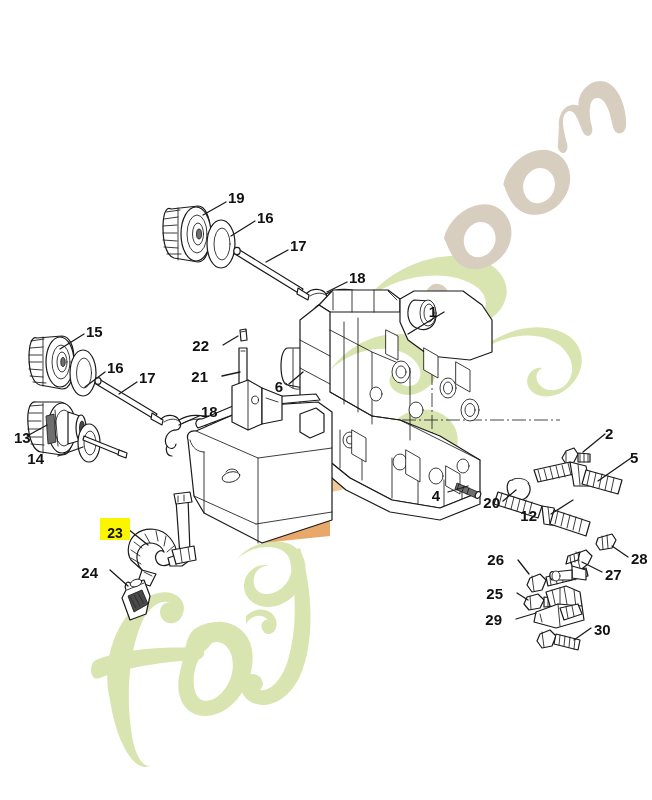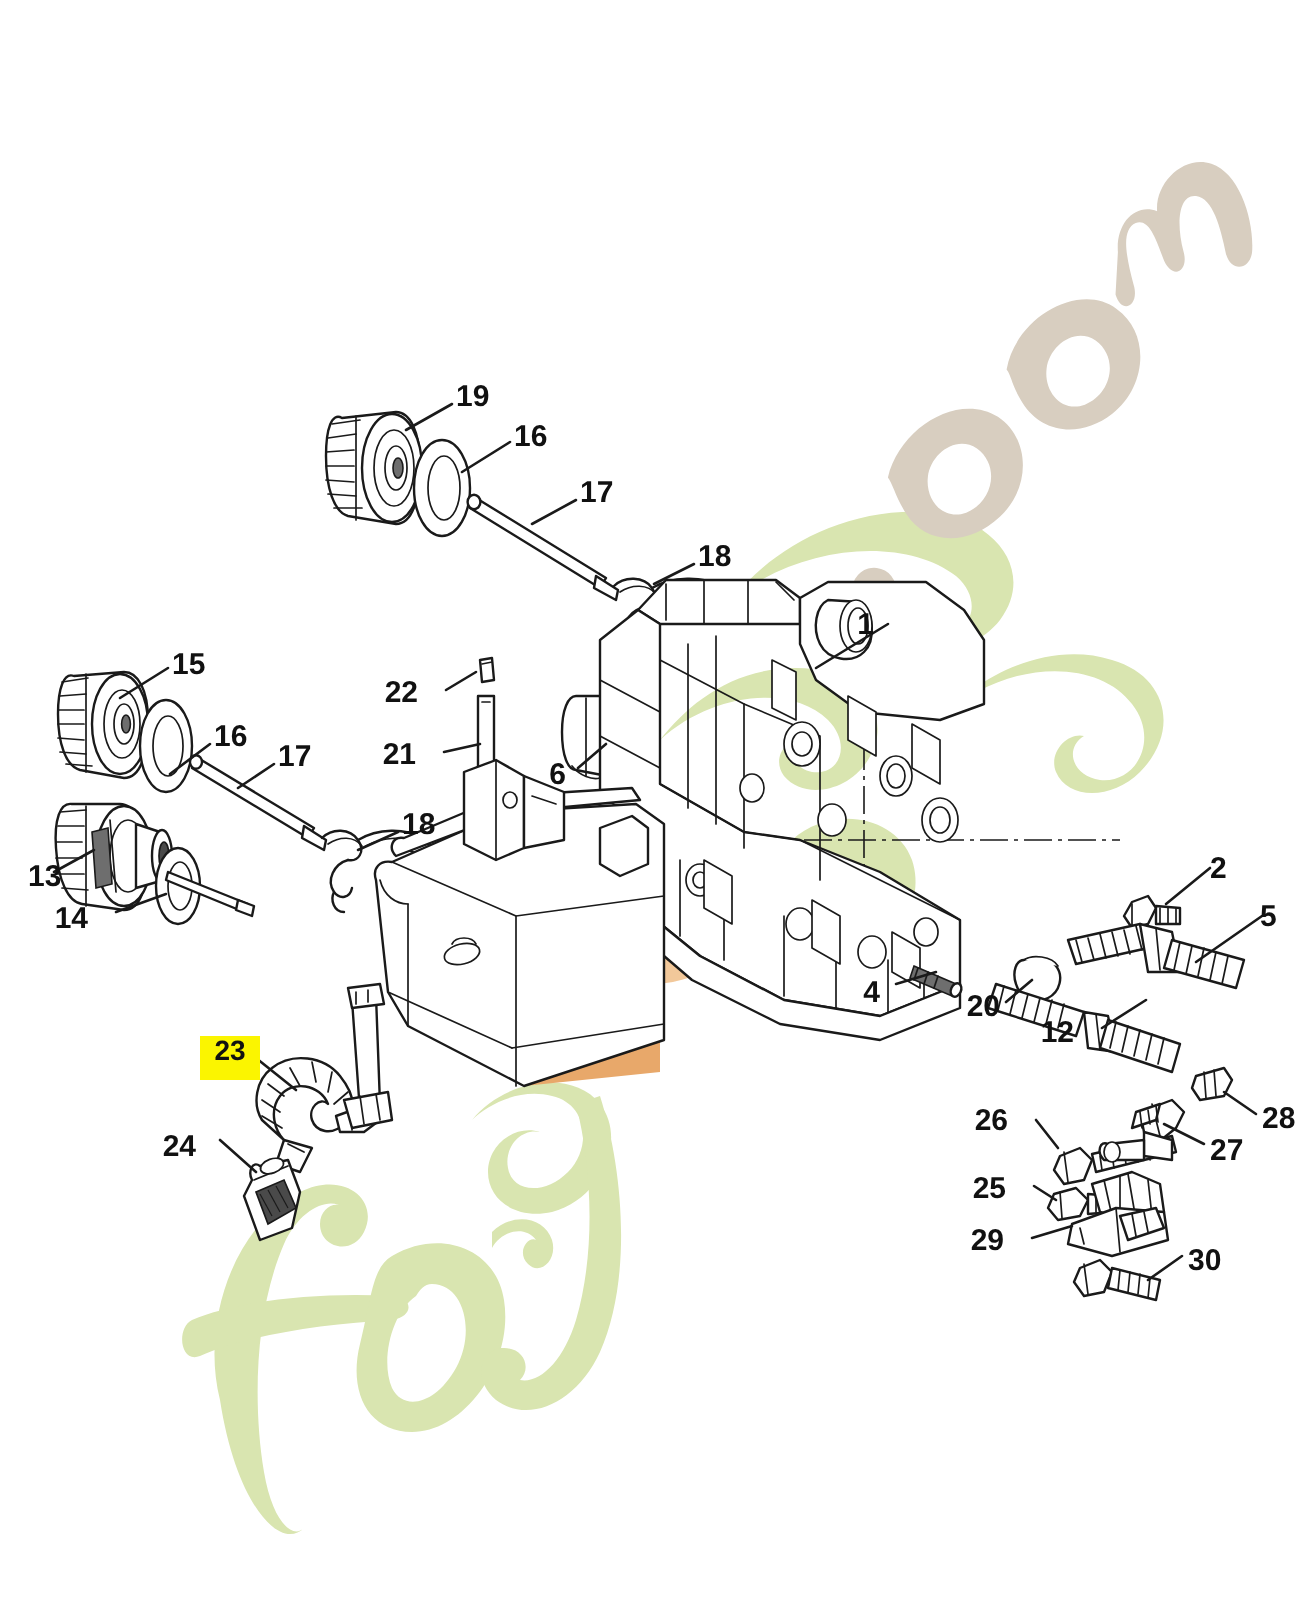--- a/index.html
+++ b/index.html
@@ -11,21 +11,21 @@
   #stage{
     position:relative;width:652px;height:800px;background:#ffffff;
   }
   #diagram-svg{position:absolute;left:0;top:0;width:652px;height:800px;}
   
   #highlight-23{
     position:absolute;
     left:100px;top:518px;
     width:30px;height:22px;
     background:#fbf500;
-    display:flex;align-items:flex-start;justify-content:center;
+    display:flex;align-items:flex-end;justify-content:center;
     font-family:"Liberation Sans", sans-serif;
     font-size:14px;font-weight:bold;color:#111;
     line-height:1;letter-spacing:0px;
   }
 </style>
 </head>
 <body>
 
 <div id="stage">
 

